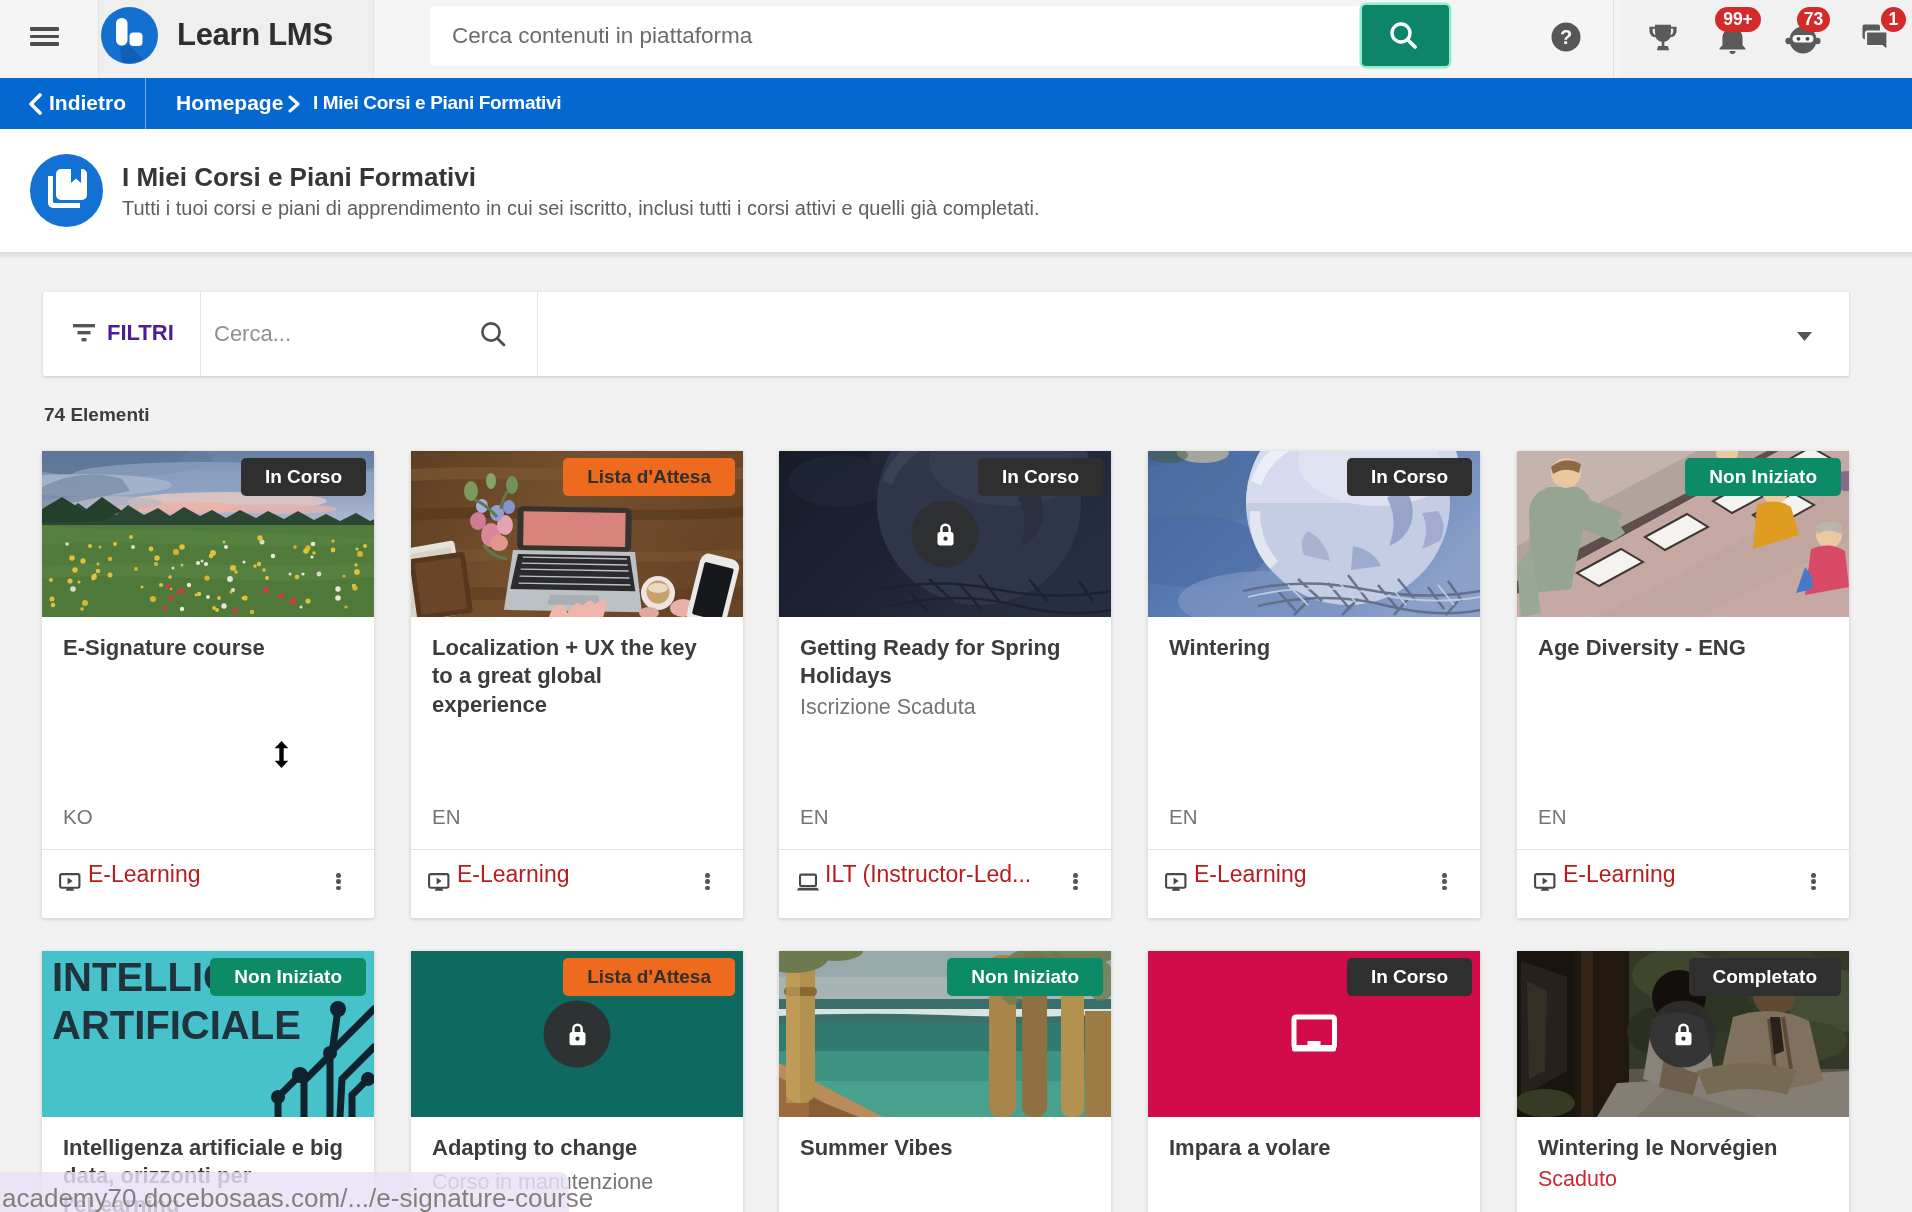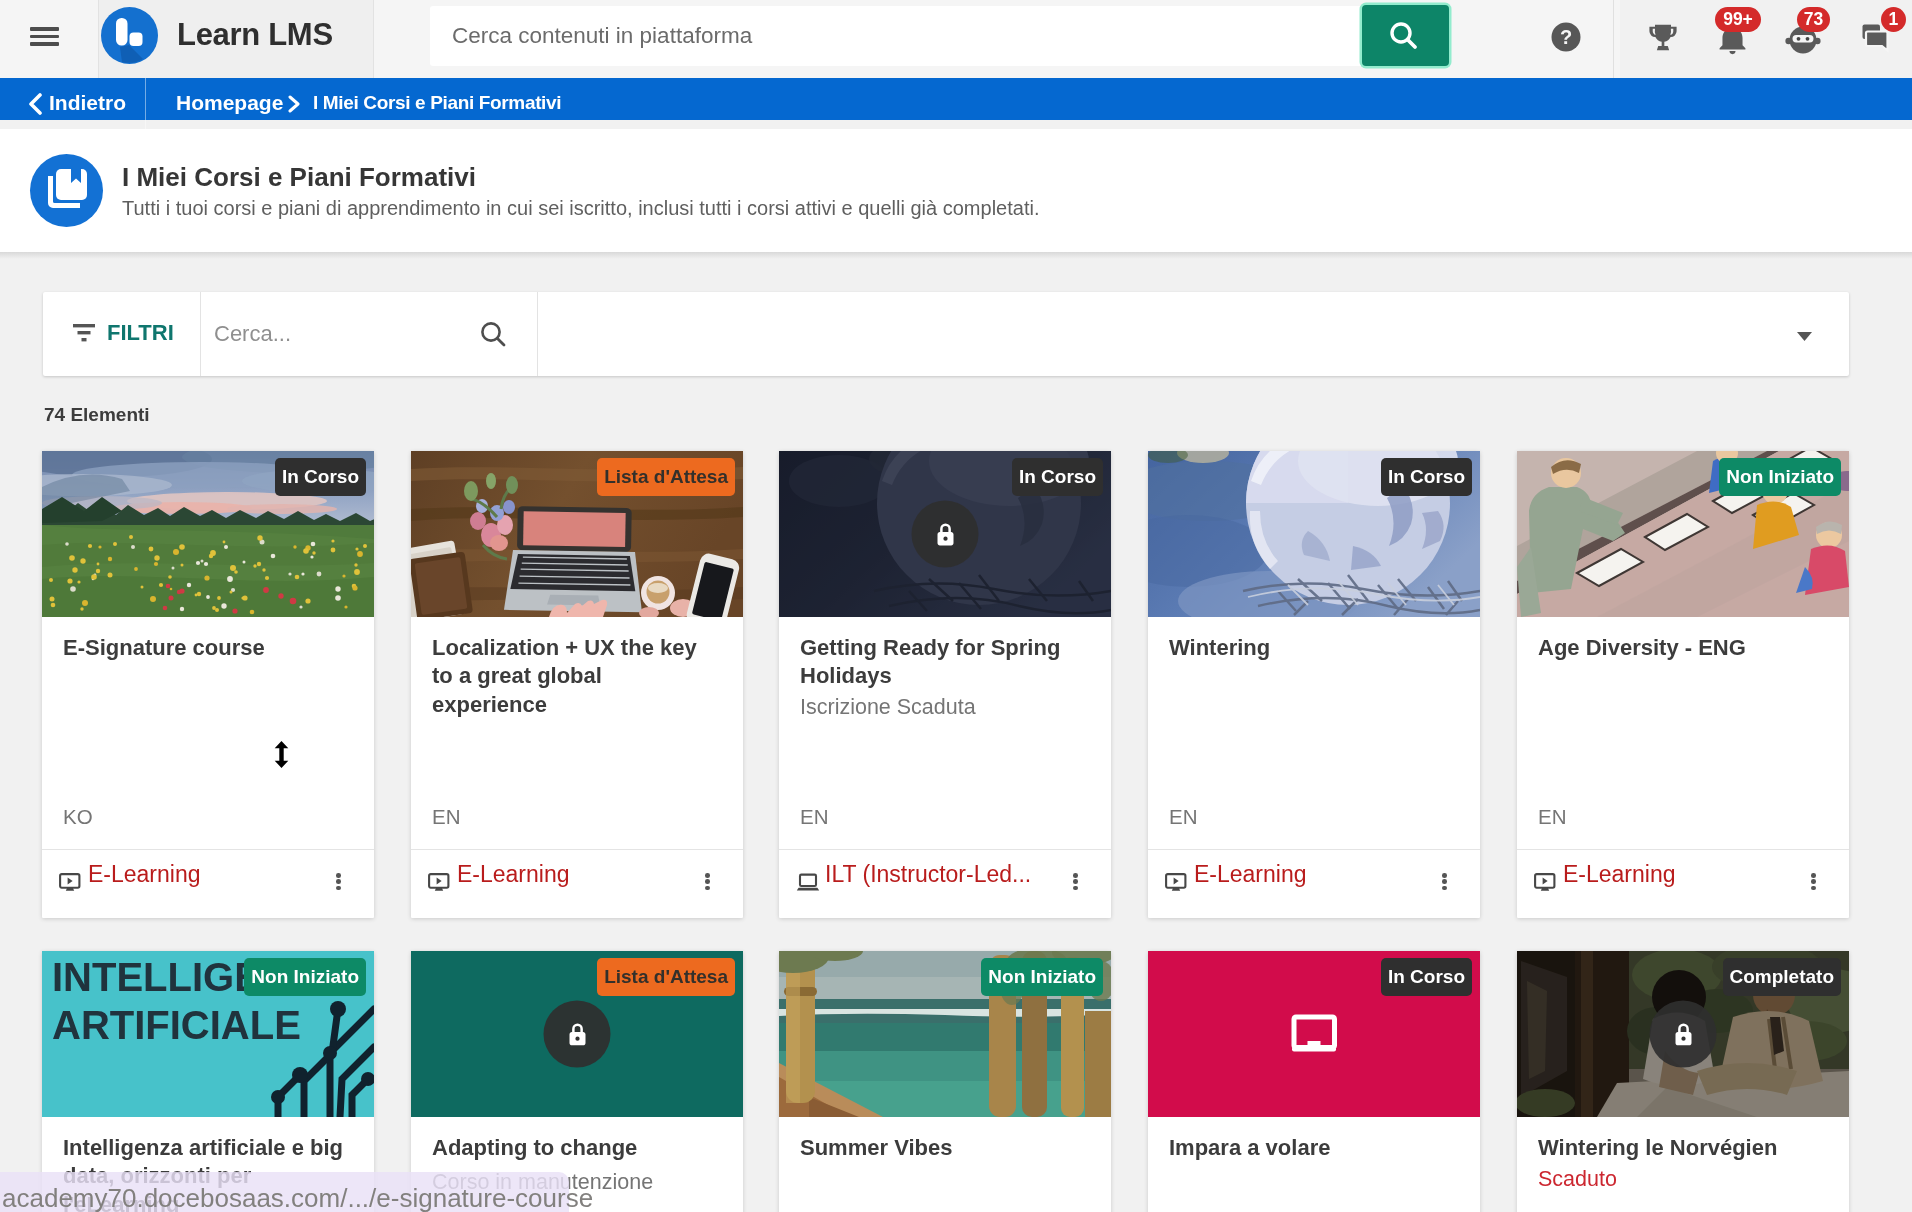--- a/index.html
+++ b/index.html
@@ -9,41 +9,41 @@
 #logoblk{position:absolute;left:98px;top:0;width:276px;height:78px;background:#efefef;border-left:1px solid #e2e2e2;border-right:1px solid #e2e2e2}
 #burger{position:absolute;left:30px;top:27px;width:29px;height:20px}
 #burger div{height:3.8px;background:#4d4d4d;border-radius:1px;margin-bottom:3.8px}
 #logotxt{position:absolute;left:78px;top:17px;font-size:31px;font-weight:700;color:#2f2f2f;letter-spacing:-0.3px}
 #srch{position:absolute;left:430px;top:6px;width:932px;height:60px;background:#fff;border-radius:3px 0 0 3px}
 #srch span{position:absolute;left:22px;top:17px;font-size:22.5px;color:#6b6b6b}
 #srchbtn{position:absolute;left:1362px;top:5px;width:87px;height:61px;background:#0d8568;border-radius:4px;box-shadow:0 0 0 2.5px #93ecce}
 #hdrdiv{position:absolute;left:1613px;top:0;width:1px;height:78px;background:#e0e0e0}
 .badge{position:absolute;background:#d42a2a;color:#fff;font-weight:700;border-radius:999px;text-align:center;z-index:5}
 
-#bluebar{position:absolute;left:0;top:78px;width:1912px;height:42px;background:#0568d0;color:#fff}
+#bluebar{position:absolute;left:0;top:78px;width:1912px;height:51px;background:#0568d0;color:#fff}
 #bluebar .t{position:absolute;top:13px;font-size:21px;font-weight:700;color:#fff}
 #bbdiv{position:absolute;left:145px;top:0;width:1px;height:51px;background:rgba(255,255,255,.45)}
 
 #titlesec{position:absolute;left:0;top:129px;width:1912px;height:123px;background:#fff}
 #pgicon{position:absolute;left:30px;top:25px;width:73px;height:73px;border-radius:50%;background:#1371d4}
 #pgtitle{position:absolute;left:122px;top:33px;font-size:26px;font-weight:700;color:#363636}
 #pgsub{position:absolute;left:122px;top:68px;font-size:20px;color:#5f5f5f}
 #topshadow{position:absolute;left:0;top:252px;width:1912px;height:7px;background:linear-gradient(rgba(0,0,0,.10),rgba(0,0,0,0))}
 
 #fbar{position:absolute;left:43px;top:292px;width:1806px;height:84px;background:#fff;border-radius:2px;box-shadow:0 1px 3px rgba(0,0,0,.18)}
 #fbar .vdiv{position:absolute;top:0;width:1px;height:84px;background:#e3e3e3}
-#filtri{position:absolute;left:64px;top:28px;font-size:22px;font-weight:700;color:#0f766e}
+#filtri{position:absolute;left:64px;top:28px;font-size:22px;font-weight:700;color:#4c1d95}
 #cercaph{position:absolute;left:171px;top:29px;font-size:22px;color:#8f8f8f}
 #sorttxt{position:absolute;right:68px;top:30px;font-size:21.5px;font-weight:700;color:#595959}
 #elcount{position:absolute;left:44px;top:404px;font-size:19px;font-weight:700;color:#3c3c3c}
 
 .card{position:absolute;width:332px;background:#fff;border-radius:1px;box-shadow:0 1px 4px rgba(0,0,0,.16)}
 .card .img{position:relative;width:332px;height:166px;overflow:hidden}
 .card .img svg.bg{position:absolute;left:0;top:0}
-.cbadge{position:absolute;top:7px;right:8px;height:38px;line-height:38px;padding:0 7px;border-radius:5px;color:#fff;font-size:19px;font-weight:700}
+.cbadge{position:absolute;top:7px;right:8px;height:38px;line-height:38px;padding:0 24px;border-radius:5px;color:#fff;font-size:19px;font-weight:700}
 .b-dark{background:#2f2f2f}
 .b-orange{background:#ed6a1f;color:#33302b}
 .b-green{background:#0d8a66}
 .lockwrap{position:absolute;left:50%;top:50%;transform:translate(-50%,-50%);width:67px;height:67px;border-radius:50%;background:rgba(47,47,47,.92);display:flex;align-items:center;justify-content:center}
 .body{position:relative;height:232px}
 .ctitle{position:absolute;left:21px;top:17px;width:288px;font-size:22px;font-weight:700;color:#3c3c3c;line-height:28.3px}
 .csub{position:absolute;left:21px;width:290px;font-size:21.5px;color:#757575}
 .clang{position:absolute;left:21px;bottom:20px;font-size:20.5px;color:#757575}
 .cfoot{position:relative;height:69px;border-top:1px solid #e4e4e4}
 .ftype{position:absolute;left:17px;top:23px;width:22px;height:19px}

